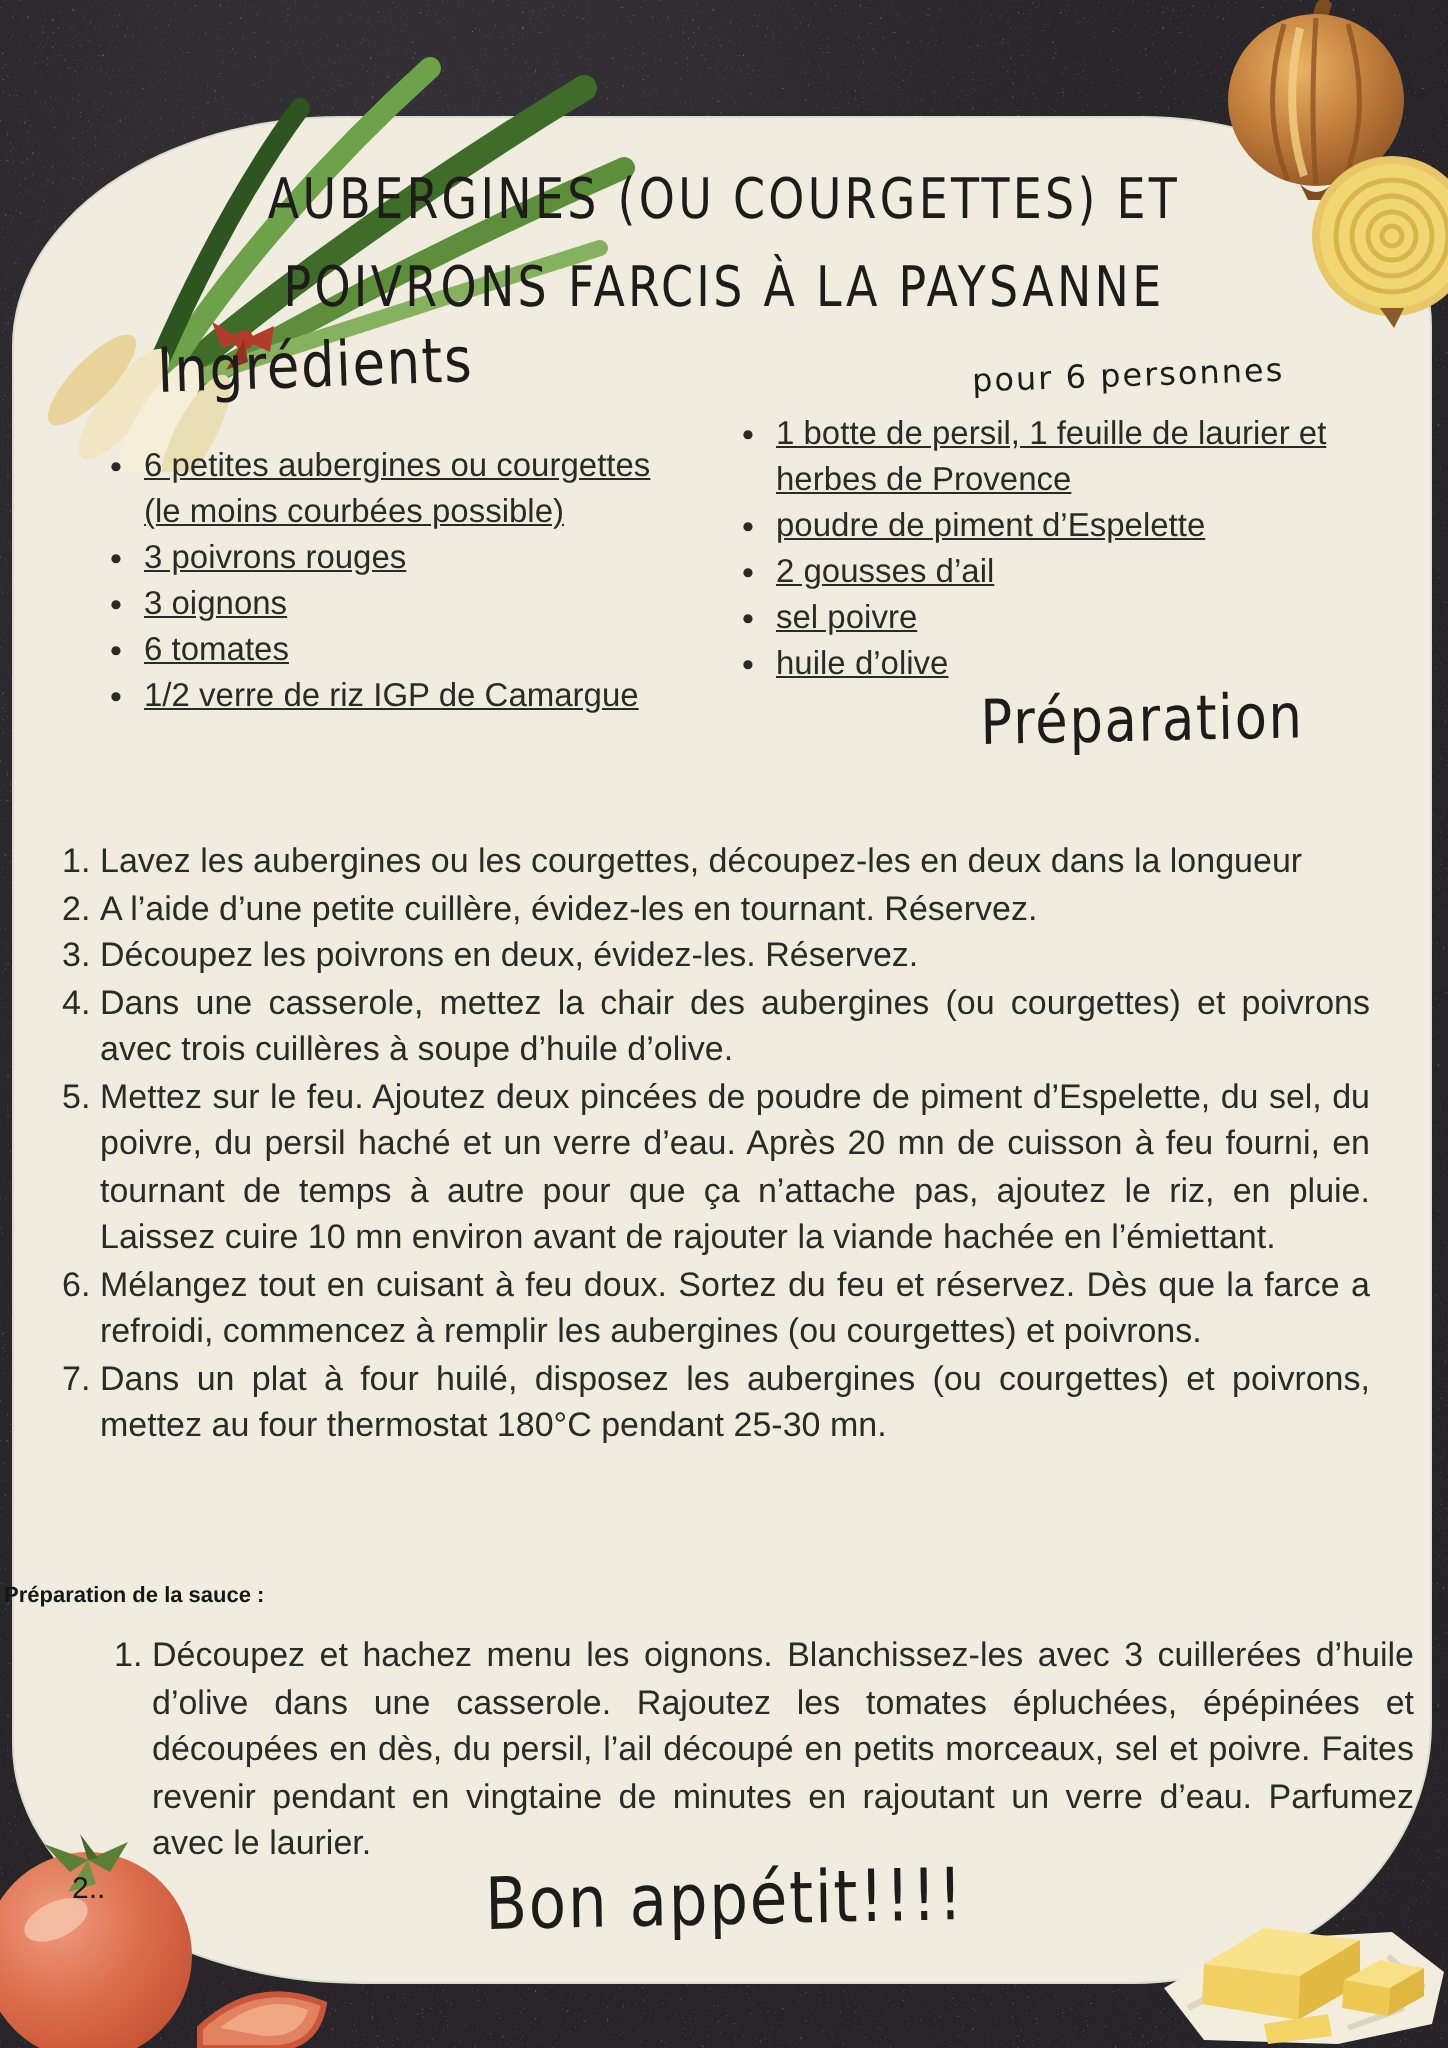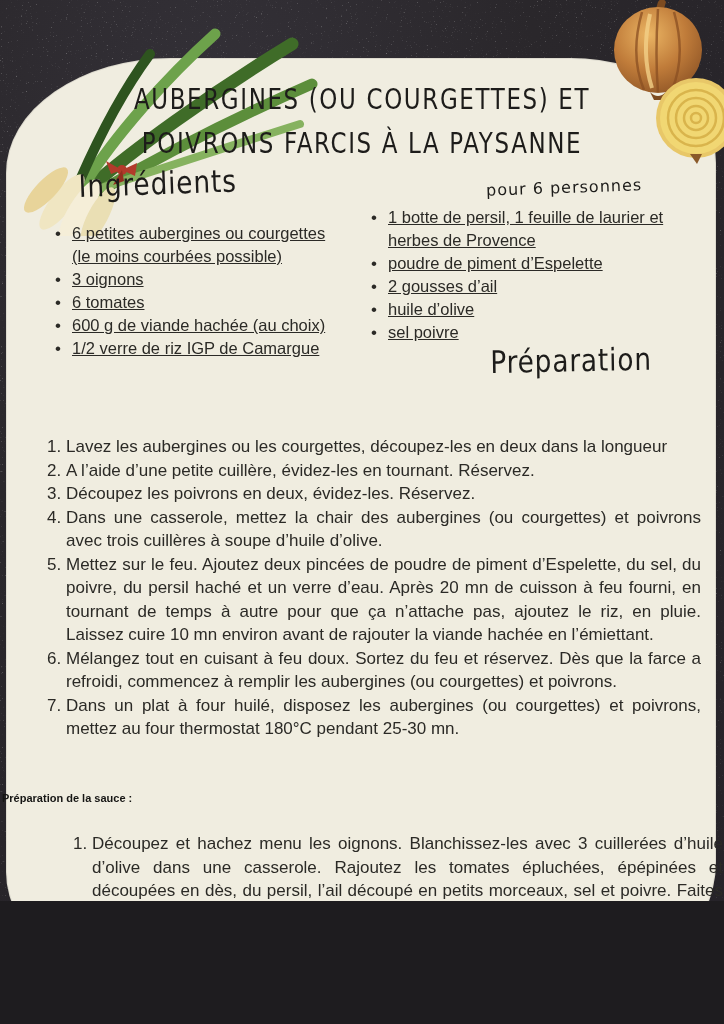--- a/index.html
+++ b/index.html
@@ -1,17 +1,17 @@
 <!DOCTYPE html>
 <html><head>
 <meta charset="utf-8">
 <style>
   html,body{margin:0;padding:0;background:#1e1c1f;}
   .stage{
-    position:relative;width:724px;height:901px;overflow:hidden;
+    position:relative;width:724px;height:1024px;overflow:hidden;
     background:radial-gradient(ellipse at 30% 15%, #343138 0%, #2a272b 45%, #262329 100%);
     font-family:"Liberation Sans", sans-serif;color:#2b2a26;
   }
   .noise{position:absolute;inset:0;z-index:1;pointer-events:none;}
   .card{
     position:absolute;left:6px;top:58px;width:710px;height:934px;z-index:2;
     background:#f0ede0;
     border-radius:165px 145px 150px 175px / 115px 105px 130px 120px;
     box-shadow:0 0 0 1px rgba(0,0,0,.08) inset;
   }
@@ -35,21 +35,21 @@
     position:absolute;left:490px;top:344px;font-size:31px;letter-spacing:1px;
     transform:scaleX(.85) rotate(-1deg);transform-origin:0 0;
   }
   ul.ing{list-style:none;margin:0;padding:0;position:absolute;text-decoration:underline;}
   ul.ing li{
     position:relative;padding-left:20px;font-size:16.5px;line-height:23px;
   }
   ul.ing li::before{content:"\2022";position:absolute;left:3px;font-size:17px;}
   .ing-left{left:52px;top:222px;width:285px;}
   .ing-right{left:368px;top:206px;width:325px;}
-  ol.steps{list-style:none;margin:17px;padding:0;position:absolute;counter-reset:st;}
+  ol.steps{list-style:none;margin:1px;padding:0;position:absolute;counter-reset:st;}
   ol.steps li{
     position:relative;padding-left:19px;text-align:justify;
     font-size:17px;line-height:23.5px;counter-increment:st;
   }
   ol.steps li::before{content:counter(st) ".";position:absolute;left:0;}
   .main-steps{left:30px;top:418px;width:654px;}
   .sauce-steps{left:56px;top:815px;width:650px;}
   .sauce-heading{
     position:absolute;left:2px;top:792px;font-size:11px;font-weight:bold;color:#161614;
   }
@@ -173,41 +173,41 @@
     </div>
 
     <div class="ing-heading hand">Ingrédients</div>
 
     <div class="servings hand">pour 6 personnes</div>
 
     <ul class="ing ing-left">
 
         <li>6 petites aubergines ou courgettes (le moins courbées possible)</li>
 
+        <li>3 poivrons rouges</li>
 
         <li>3 oignons</li>
 
         <li>6 tomates</li>
 
-        <li>600 g de viande hachée (au choix)</li>
 
         <li>1/2 verre de riz IGP de Camargue</li>
       </ul>
 
     <ul class="ing ing-right">
 
         <li>1 botte de persil, 1 feuille de laurier et herbes de Provence</li>
 
         <li>poudre de piment d’Espelette</li>
 
         <li>2 gousses d’ail</li>
 
+        <li>sel poivre</li>
+
         <li>huile d’olive</li>
-
-        <li>sel poivre</li>
       </ul>
 
     <div class="prep-heading hand">Préparation</div>
 
     <ol class="steps main-steps">
 
         <li>Lavez les aubergines ou les courgettes, découpez-les en deux dans la longueur</li>
 
         <li>A l’aide d’une petite cuillère, évidez-les en tournant. Réservez.</li>
 

